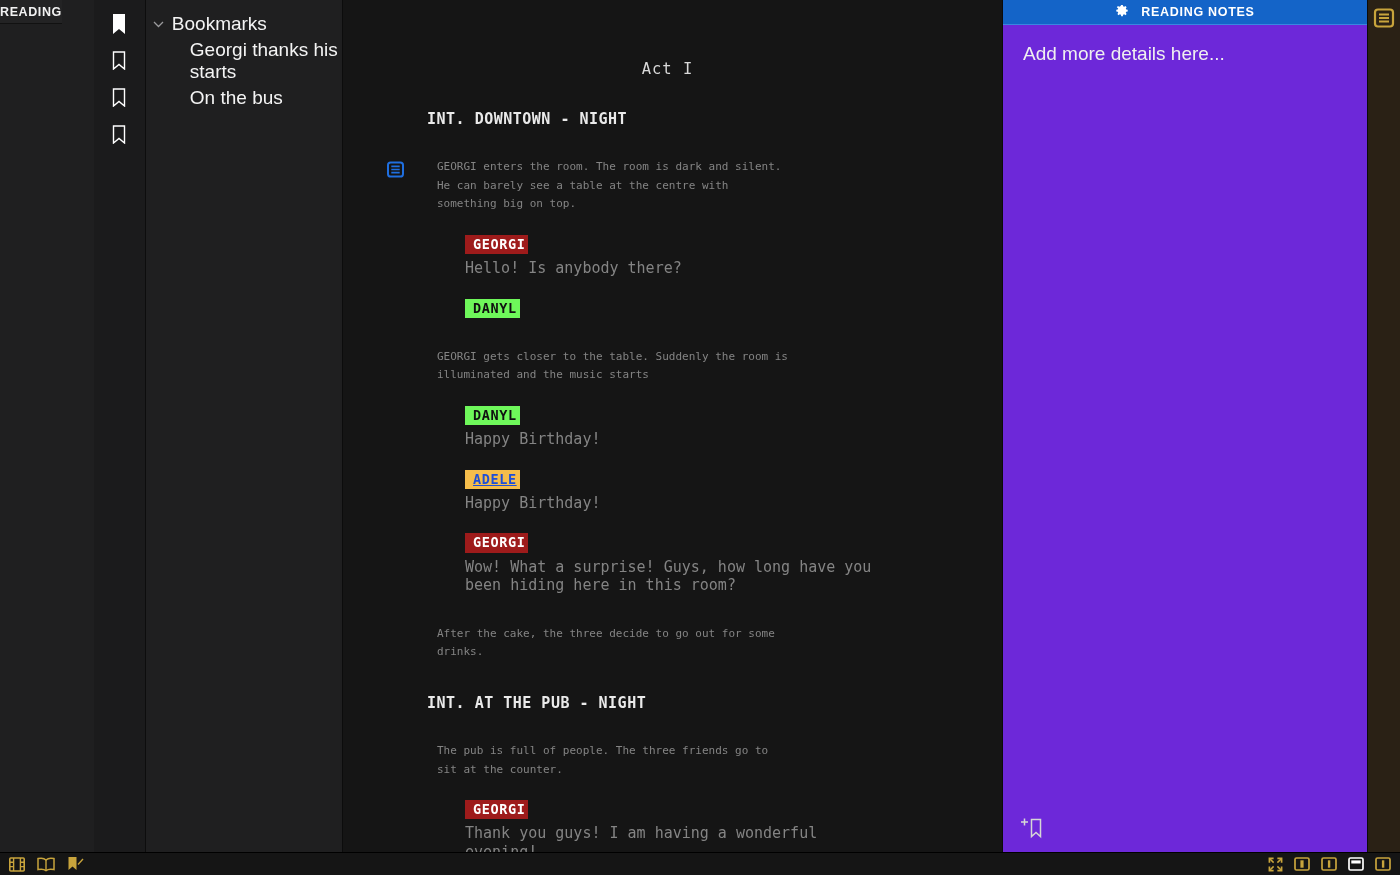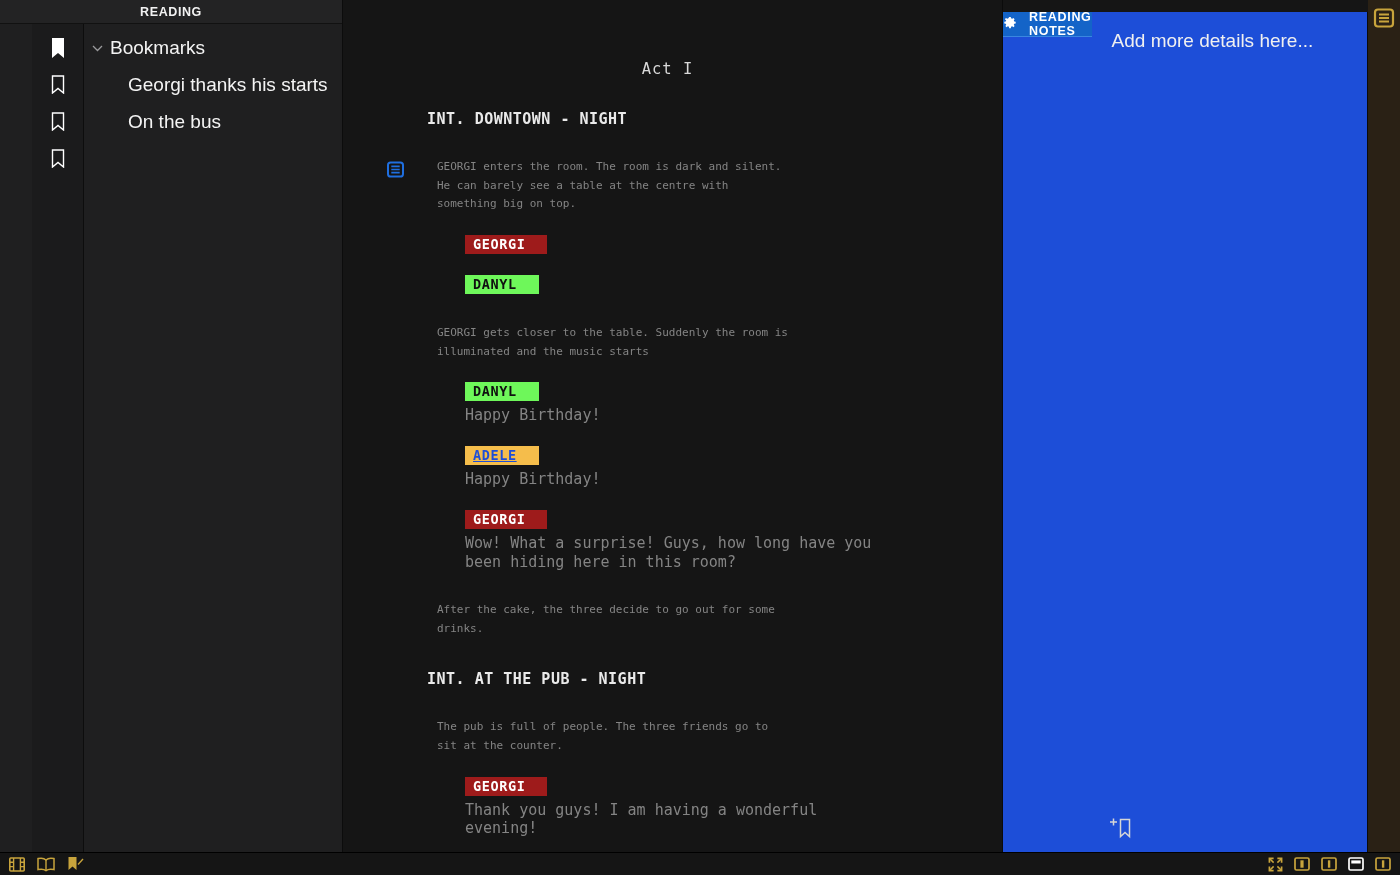--- a/index.html
+++ b/index.html
@@ -22,21 +22,21 @@
     width: 1400px;
     height: 852px;
     align-items: stretch;
   }
 
   
   .sidebar {
     width: 343px;
     background: #1f1f20;
     display: flex;
-    flex-direction: column;
+    flex-direction: row;
     border-right: 1px solid #0c0c0c;
     flex: 0 0 343px;
   }
   .sidebar-header {
     height: 24px;
     background: #232324;
     color: #f2f2f2;
     font-size: 12.5px;
     font-weight: bold;
     letter-spacing: 0.6px;
@@ -137,41 +137,41 @@
     max-width: 500px;
     white-space: pre-wrap;
   }
   .cue-group { margin: 21px 0 0 122px; }
   .cue {
     display: inline-block;
     font-family: "DejaVu Sans Mono", "Liberation Mono", monospace;
     font-size: 13.5px;
     font-weight: bold;
     letter-spacing: 0.6px;
-    padding: 2px 22px 3px 8px;
+    padding: 2px 3px 3px 8px;
     line-height: 1.05;
   }
   .dialog {
     font-family: "DejaVu Sans Mono", "Liberation Mono", monospace;
     font-size: 15px;
     line-height: 18.6px;
     color: #848484;
     margin-top: 5px;
     max-width: 420px;
     white-space: pre-wrap;
   }
 
   
   .notes-panel {
     width: 365px;
     flex: 0 0 365px;
-    background: #1d4ed8;
-    display: flex;
+    background: #6d28d9;
+    display: flex;
+    flex-direction: column;
     border-right: 1px solid #0b0b0b;
-    margin-top: 12px;
   }
   .notes-header {
     height: 25px;
     flex: 0 0 25px;
     background: #1464c8;
     color: #ffffff;
     font-size: 12.5px;
     font-weight: bold;
     letter-spacing: 0.7px;
     display: flex;
@@ -279,20 +279,21 @@
               <div class="margin-icon"><svg width="17" height="17" viewBox="0 0 17 17">
                   <rect x="1" y="1.5" width="15" height="14" rx="2.6" fill="none" stroke="#1f6fe0" stroke-width="2"></rect>
                   <path d="M4.3 5.3 h8.4 M4.3 8.5 h8.4 M4.3 11.7 h8.4" stroke="#1f6fe0" stroke-width="1.7"></path>
                 </svg></div>
               <div class="action">GEORGI enters the room. The room is dark and silent.
 He can barely see a table at the centre with
 something big on top.</div>
             </div>
             <div class="cue-group">
               <div><span class="cue" style="background: rgb(158, 27, 27); color: rgb(255, 255, 255);">GEORGI</span></div>
+              <div class="dialog">Hello! Is anybody there?</div>
             </div>
             <div class="cue-group">
               <div><span class="cue" style="background: rgb(110, 247, 90); color: rgb(16, 16, 16);">DANYL</span></div>
             </div>
             <div class="blk">
               <div class="action">GEORGI gets closer to the table. Suddenly the room is
 illuminated and the music starts</div>
             </div>
             <div class="cue-group">
               <div><span class="cue" style="background: rgb(110, 247, 90); color: rgb(16, 16, 16);">DANYL</span></div>

